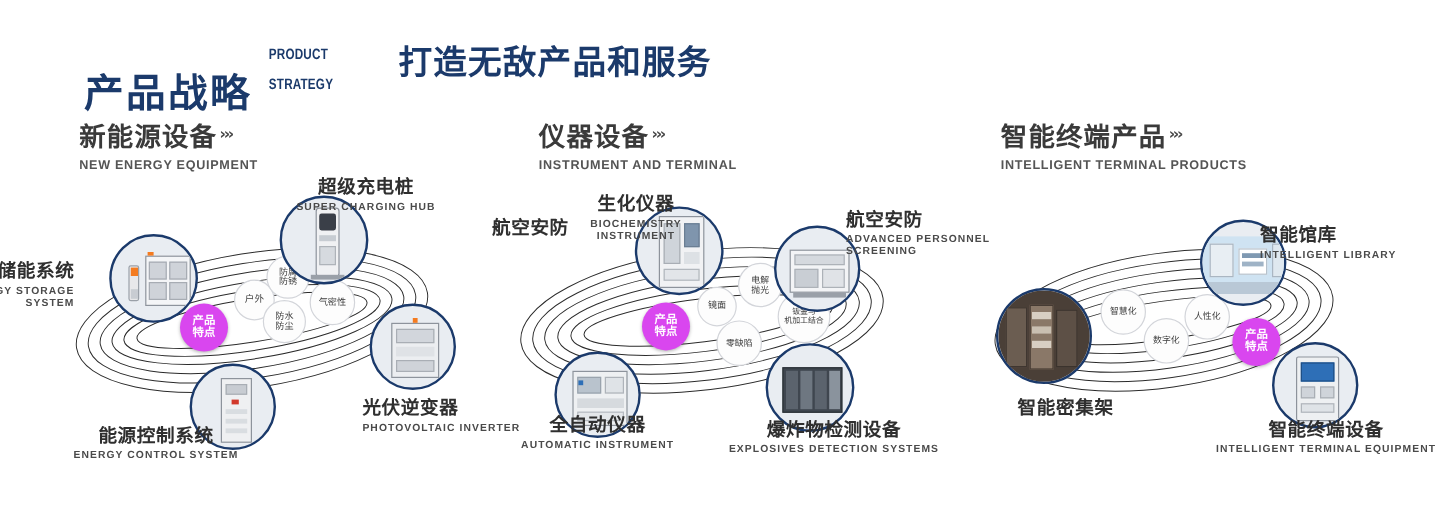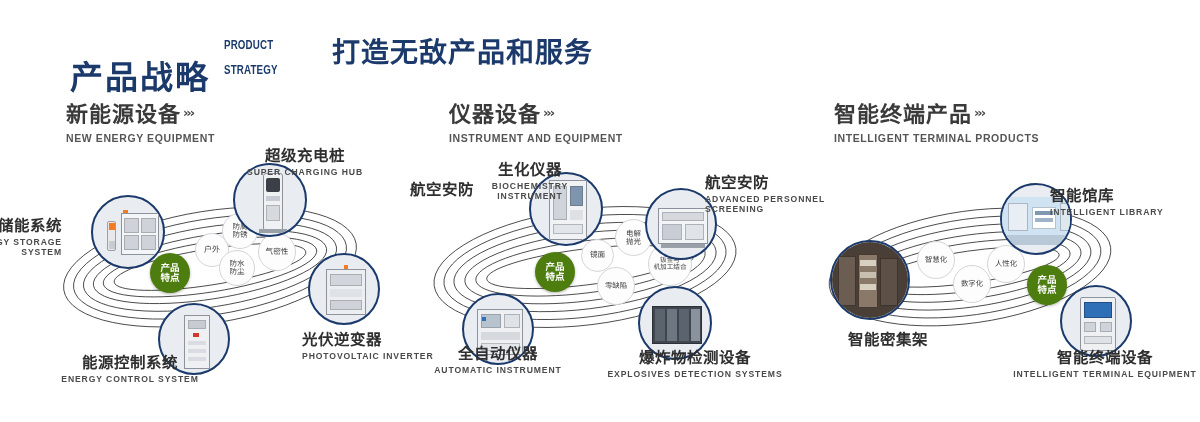--- a/index.html
+++ b/index.html
@@ -63,21 +63,21 @@
   
   .feat{
     position:absolute;border-radius:50%;
     background:#fdfdfd;border:1px solid #d3d5da;
     display:flex;align-items:center;justify-content:center;
     text-align:center;color:#3d3d3d;
     font-family:"DejaVu Sans","Liberation Sans",sans-serif;
     line-height:1.08;box-sizing:border-box;
   }
   .feat.core{
-    background:#4d7c0f;border:none;color:#fff;font-weight:bold;
+    background:#d946ef;border:none;color:#fff;font-weight:bold;
     box-shadow:0 1px 3px rgba(0,0,0,.3);
   }
 
   
   .lbl{position:absolute;}
   .lbl .cn{
     font-size:15.5px;font-weight:bold;color:#2f2f2f;letter-spacing:.5px;
     font-family:"DejaVu Sans","Liberation Sans",sans-serif;white-space:nowrap;
   }
   .lbl .en{font-size:8.6px;font-weight:bold;color:#4a4a4a;letter-spacing:.9px;margin-top:2px;}
@@ -107,21 +107,21 @@
       <span class="chev">›››</span>
     </div>
     <div class="en">NEW ENERGY EQUIPMENT</div>
   </div>
 
   <div class="sect" style="left:449px;top:96px;">
     <div class="cn">
       <span>仪器设备</span>
       <span class="chev">›››</span>
     </div>
-    <div class="en">INSTRUMENT AND EQUIPMENT</div>
+    <div class="en">INSTRUMENT AND TERMINAL</div>
   </div>
 
   <div class="sect" style="left:834px;top:96px;">
     <div class="cn">
       <span>智能终端产品</span>
       <span class="chev">›››</span>
     </div>
     <div class="en">INTELLIGENT TERMINAL PRODUCTS</div>
   </div>
 

